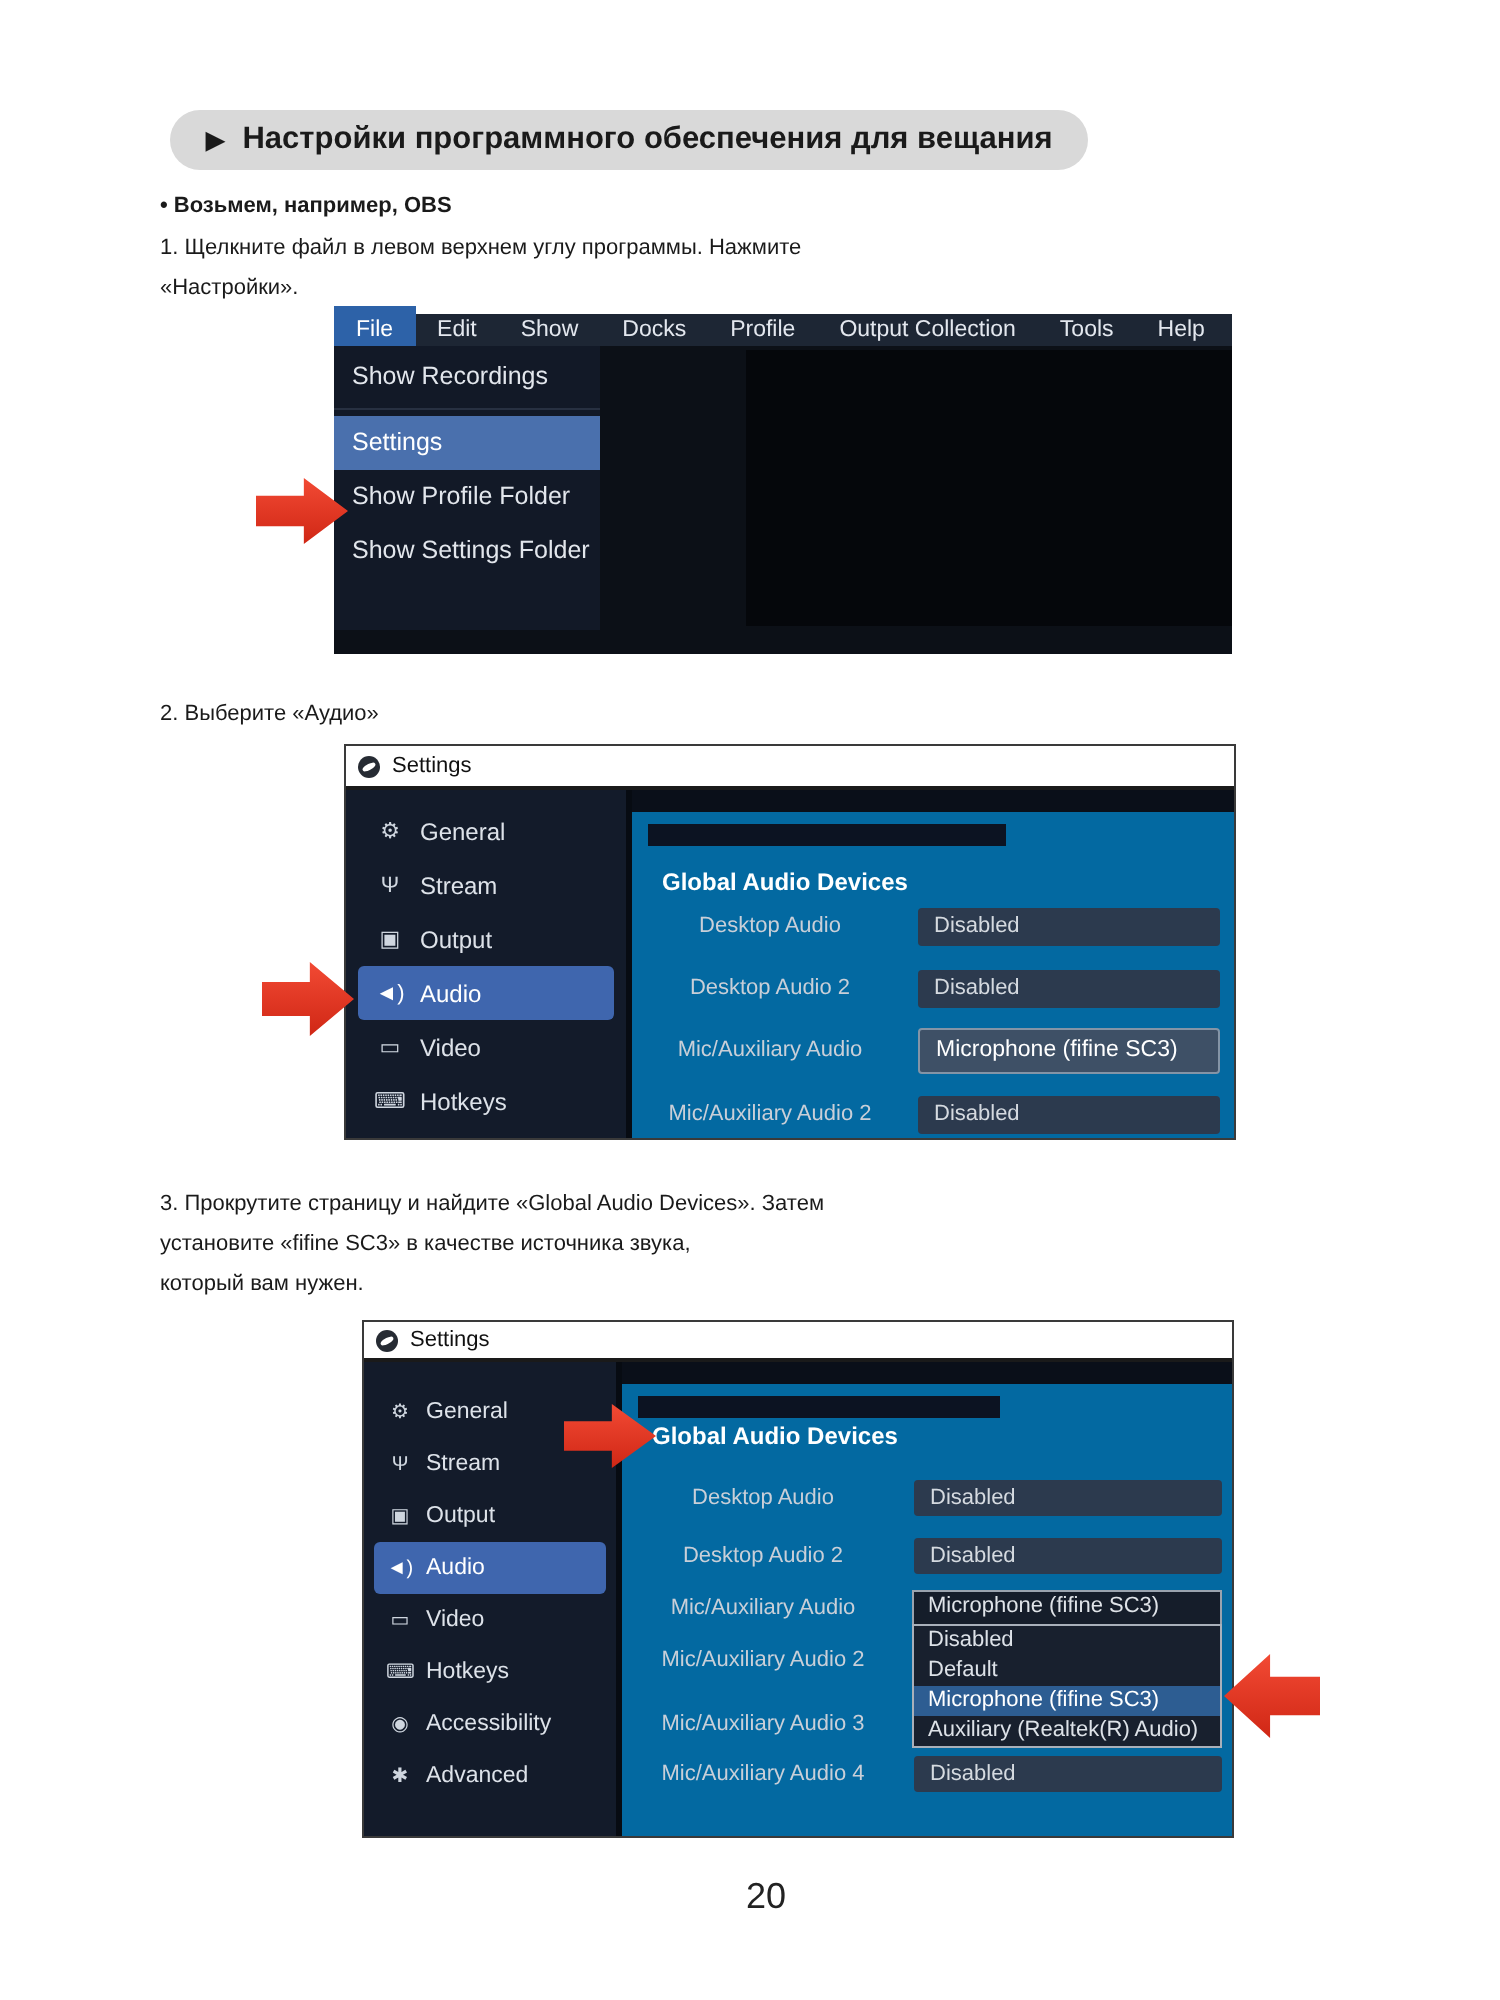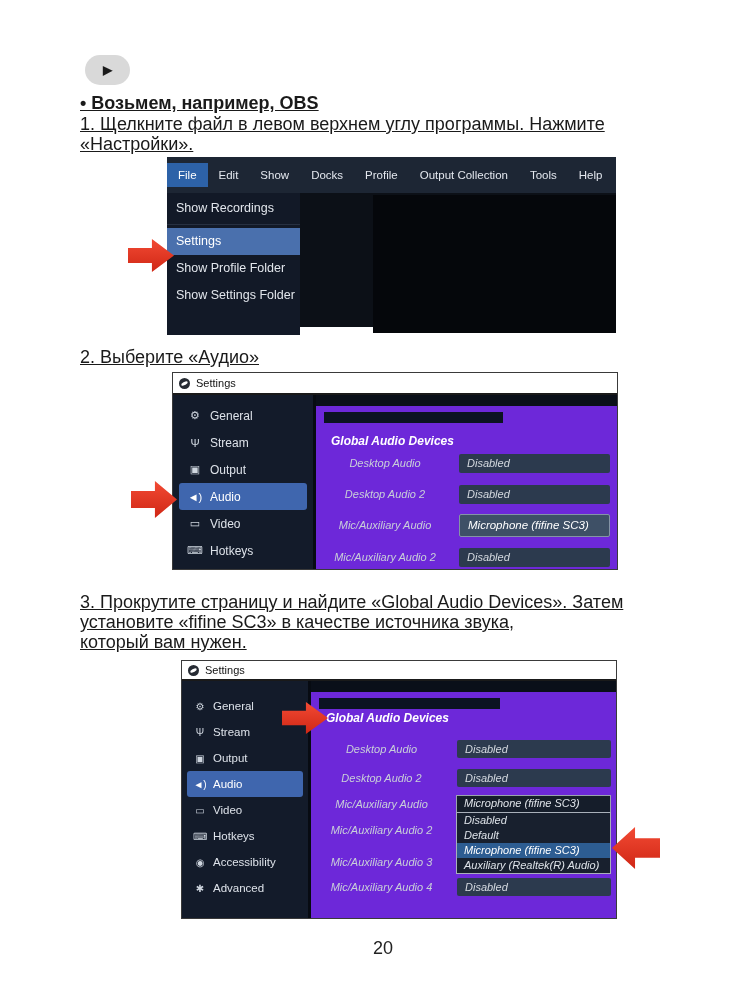--- a/index.html
+++ b/index.html
@@ -4,32 +4,32 @@
 <style>
   * { margin:0; padding:0; box-sizing:border-box; }
   html,body { background:#ffffff; }
   body { width:750px; height:1000px; position:relative; font-family:"Liberation Sans", sans-serif; color:#1a1a1a; }
   .abs { position:absolute; }
 
   
   .badge { left:85px; top:55px; height:30px; background:#d9d9d9; border-radius:15px;
            display:flex; align-items:center; padding:0 18px; font-weight:bold; font-size:15.5px; gap:9px; }
   .badge .tri { font-size:12px; }
-  .para { left:80px; font-size:18px; line-height:20px;text-decoration:underline; }
+  .para { left:80px; font-size:11px; line-height:20px; }
   .bold { font-weight:bold; }
   .pagenum { left:16px; right:0; top:938px; text-align:center; font-size:18px; color:#222; }
 
   
   .arr { position:absolute; background:linear-gradient(180deg,#f24a34,#d02715); z-index:9; }
   .arr.right { clip-path: polygon(0 27%, 52% 27%, 52% 0, 100% 50%, 52% 100%, 52% 73%, 0 73%); }
   .arr.left  { clip-path: polygon(100% 27%, 48% 27%, 48% 0, 0 50%, 48% 100%, 48% 73%, 100% 73%); }
 
   
   .s1 { left:167px; top:157px; width:449px; height:170px; background:#0c1017; }
-  .menubar { height:36px; background:#1d2634; display:flex; align-items:center; }
+  .menubar { height:16px; background:#1d2634; display:flex; align-items:center; }
   .mi { padding:0 11px; font-size:11.5px; color:#e3e7ee; line-height:24px; white-space:nowrap; }
   .mi.active { background:#2d62a8; color:#fff; }
   .s1body { position:relative; height:142px; }
   .ddpanel { position:absolute; left:0; top:0; bottom:0; width:133px; background:#121927; padding-top:2px; }
   .ddi { height:27px; line-height:27px; padding-left:9px; font-size:12.5px; color:#e2e6ec; white-space:nowrap; }
   .ddi.active { background:#4a70ad; color:#ffffff; }
   .ddsep { height:6px; position:relative; }
   .ddsep::after { content:""; position:absolute; left:0; right:0; top:2px; height:1px; background:#273041; }
   .preview { position:absolute; left:206px; top:2px; right:0; bottom:2px; background:#05070b; }
 
@@ -38,21 +38,21 @@
   .titlebar { background:#ffffff; border-bottom:2px solid #1a1a1a; display:flex; align-items:center; gap:6px; padding-left:6px; }
   .titlebar span { font-size:11px; color:#111; }
   .obslogo { width:11px; height:11px; border-radius:50%; background:#262b33; position:relative; flex:0 0 auto; }
   .obslogo::after { content:""; position:absolute; left:2px; top:4px; width:7px; height:3px; background:#ffffff; border-radius:45%; transform:rotate(-28deg); }
   .winbody { display:flex; flex:1; min-height:0; }
   .sidebar { background:#131b2a; height:100%; flex:0 0 auto; }
   .si { display:flex; align-items:center; border-radius:3px; color:#dde2e9; white-space:nowrap; }
   .si .ic { display:inline-block; text-align:center; color:#cfd6df; }
   .si.sel { background:#3f66ae; color:#ffffff; }
   .si.sel .ic { color:#ffffff; }
-  .main { flex:1; position:relative; background:#6d28d9; border-left:3px solid #070b12; overflow:hidden;font-style:italic; }
+  .main { flex:1; position:relative; background:#0369a1; border-left:3px solid #070b12; overflow:hidden; }
   .strip-a { position:absolute; left:0; right:0; top:0; height:11px; background:#0a0f19; }
   .strip-b { position:absolute; left:8px; right:38%; top:17px; height:11px; background:#0c1322; }
   .heading { position:absolute; font-size:12px; font-weight:bold; color:#ffffff; white-space:nowrap; }
   .row { position:absolute; display:flex; }
   .lbl { text-align:center; font-size:11px; color:#c9cfd8; white-space:nowrap; }
   .fld { flex:1; margin-left:5px; background:#2c3a4e; border-radius:2px; color:#d5dae0; font-size:11px; padding-left:8px; white-space:nowrap; overflow:hidden; }
 
   
   .s2 { left:172px; top:372px; width:446px; height:198px; }
   .s2 .titlebar { height:22px; }
@@ -85,20 +85,21 @@
   .s3 .row.r4 { top:140px; } .s3 .row.r5 { top:172px; } .s3 .row.r6 { top:197px; }
   .ddlist { position:absolute; left:145px; right:5px; top:131px; background:#18202e; border:1px solid #a9b0ba; z-index:3; }
   .opt { height:15px; line-height:15px; font-size:11px; color:#dde2e8; padding-left:7px; white-space:nowrap; }
   .opt.sel { background:#2d5d92; color:#ffffff; }
 </style>
 </head>
 <body>
 
 <div class="abs badge">
   <span class="tri">▶</span>
+  <span>Настройки программного обеспечения для вещания</span>
 </div>
 
 <div class="abs para bold" style="top:93px">• Возьмем, например, OBS</div>
 <div class="abs para" style="top:114px">1. Щелкните файл в левом верхнем углу программы. Нажмите</div>
 <div class="abs para" style="top:134px">«Настройки».</div>
 
 <div class="abs s1">
   <div class="menubar">
     <span class="mi active">File</span>
     <span class="mi">Edit</span>

